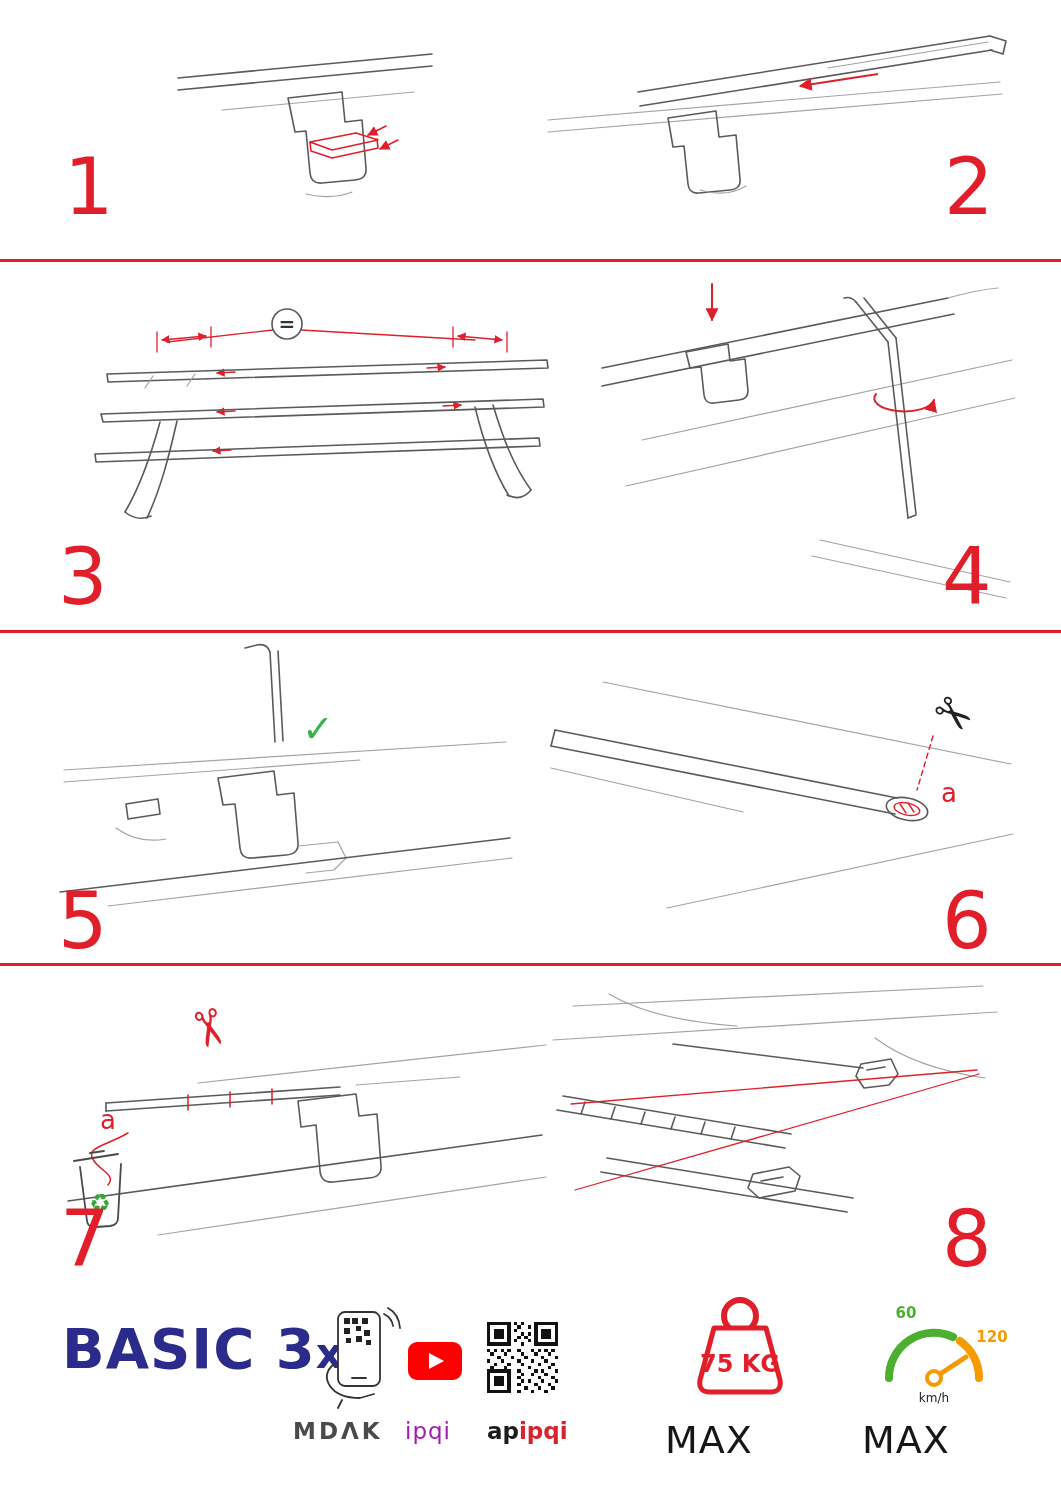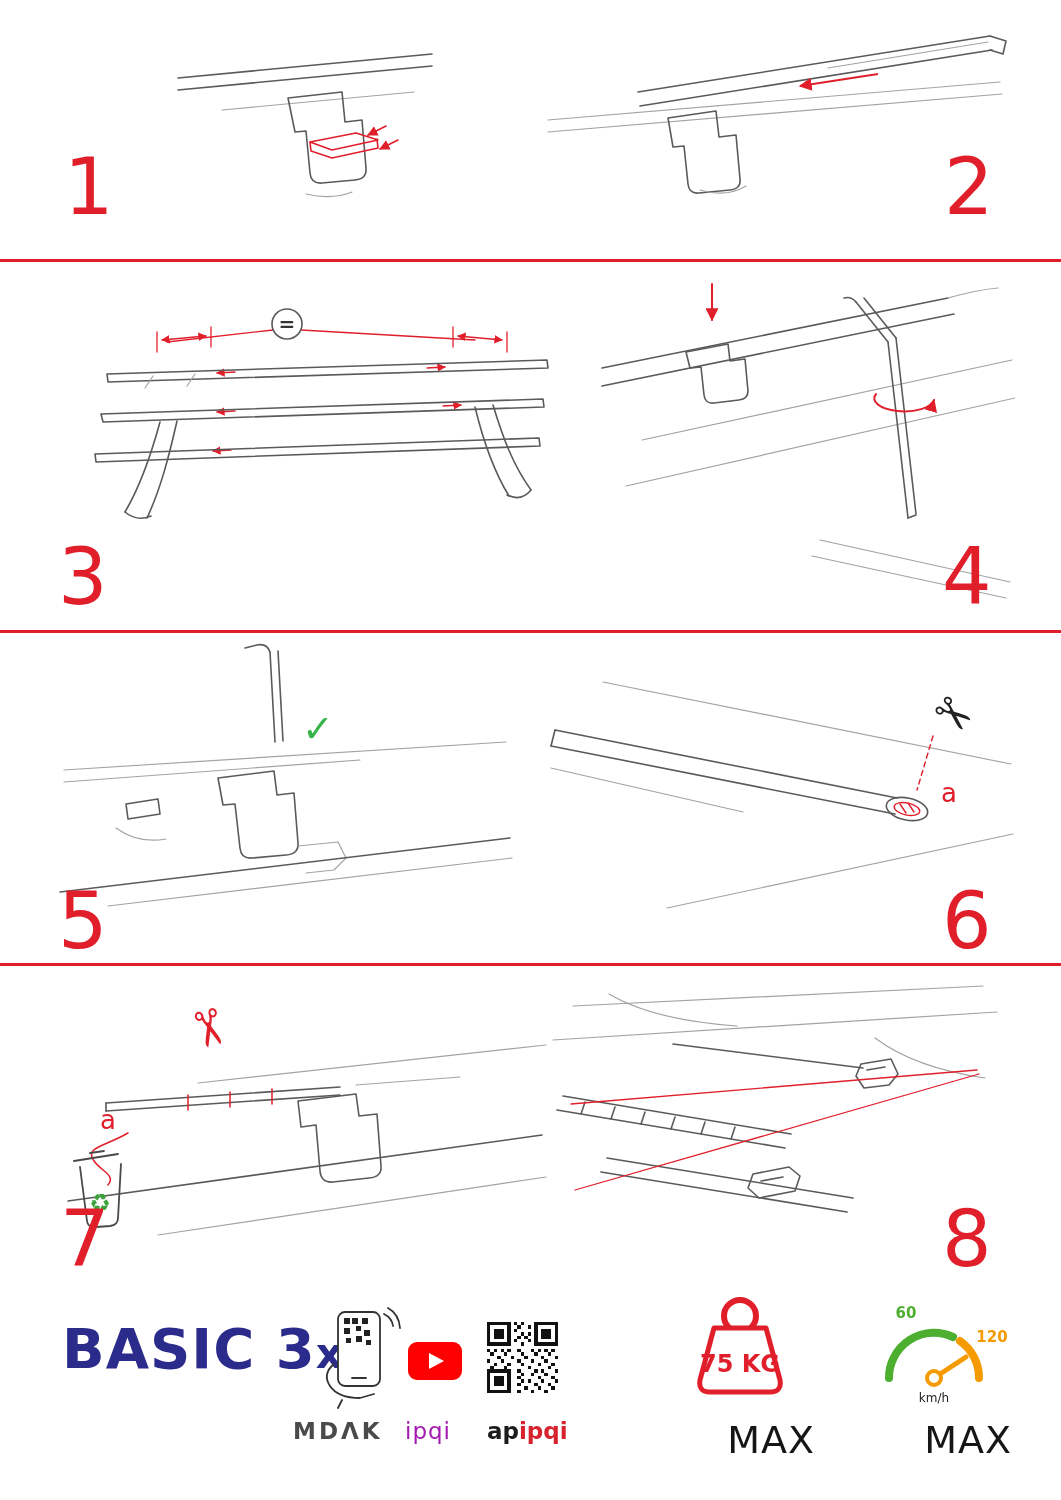--- a/index.html
+++ b/index.html
@@ -12,21 +12,21 @@
   .product{position:absolute;left:62px;top:1318px;color:#2b2b8c;font-weight:700;
            font-size:56px;letter-spacing:1px;line-height:1.1}
   .product .suffix{font-size:42px;font-weight:700}
   .brand{position:absolute;left:63px;top:1406px;font-size:31px;font-weight:700;color:#1c1c1c;letter-spacing:.5px}
   .brand .red{color:#d6232e}
   .partner{position:absolute;top:1420px;font-size:23px;line-height:1}
   .mdak{left:293px;color:#4a4a4a;font-weight:600;letter-spacing:3px}
   .ipqi{left:405px;color:#a21caf;font-weight:500;letter-spacing:1px}
   .apline{left:487px;color:#1c1c1c;font-weight:600}
   .apline .red{color:#d6232e;font-weight:600}
-  .maxlabel{position:absolute;top:1418px;width:150px;text-align:right;font-size:38px;
+  .maxlabel{position:absolute;top:1418px;width:150px;text-align:left;font-size:38px;
             color:#161616;letter-spacing:1px}
 </style>
 </head>
 <body>
 
 <div class="page">
 
   <svg width="0" height="0" style="position:absolute">
     <defs>
       <marker id="arrR" viewBox="0 0 10 10" refX="9" refY="5" markerWidth="6.5" markerHeight="6.5" orient="auto-start-reverse">

